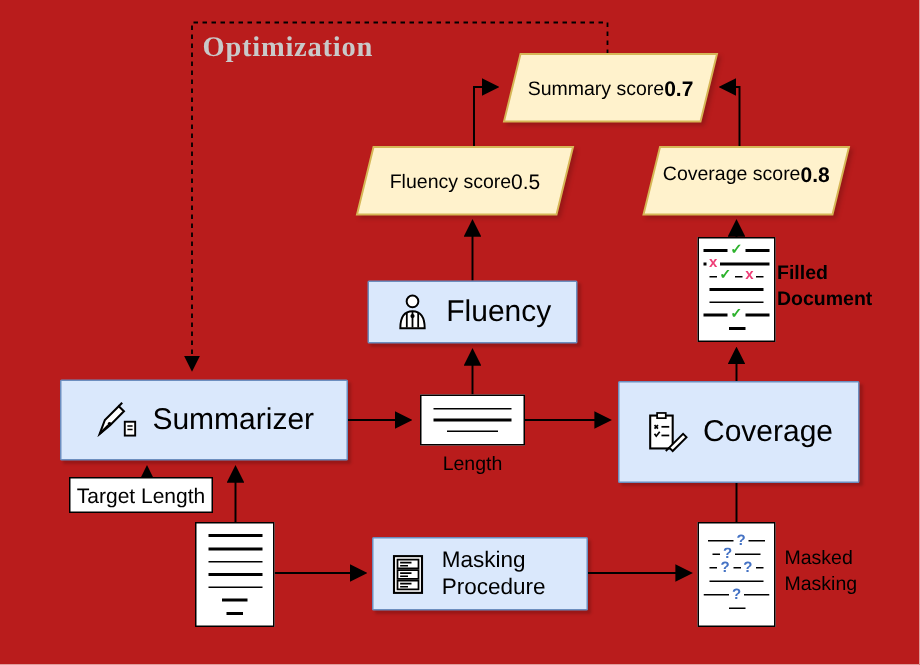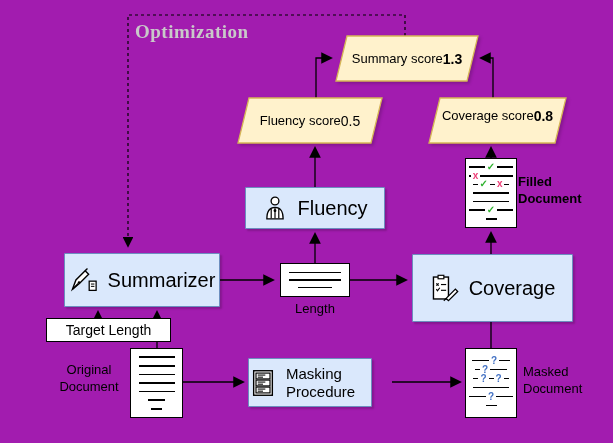--- a/index.html
+++ b/index.html
@@ -1,17 +1,17 @@
 <!DOCTYPE html>
 <html style="--node-fill: #dae8fc; --node-border: #6c8ebf; --score-fill: #fff2cc; --score-border: #d6b656; --check-color: #2db22d; --cross-color: #ee3e77; --question-color: #4472c4; --optimization-color: #c9c9c9;"><head>
 <meta charset="utf-8">
 <style>
   html,body{margin:0;padding:0;background:#fff;}
   #canvas{
-    position:relative;width:613px;height:443px;background:#a21caf;overflow:hidden;
+    position:relative;width:613px;height:443px;background:#b91c1c;overflow:hidden;
     font-family:"Liberation Sans",sans-serif;color:#000;
   }
   #wires{position:absolute;left:0;top:0;width:613px;height:443px;}
 
   
   .node{
     position:absolute;display:flex;align-items:center;justify-content:center;gap:9px;
     background:var(--node-fill);border:1px solid var(--node-border);border-radius:1px;
     box-shadow:2px 2px 2px rgba(0,0,0,0.18);box-sizing:border-box;
   }
@@ -89,21 +89,21 @@
       <polygon points="347,36 478,36 467,81 336,81" fill="#fff2cc" stroke="#d6b656" stroke-width="1.3"></polygon>
       <polygon points="249,98 382,98 371,143 238,143" fill="#fff2cc" stroke="#d6b656" stroke-width="1.3"></polygon>
       <polygon points="440,98 566,98 555,143 429,143" fill="#fff2cc" stroke="#d6b656" stroke-width="1.3"></polygon>
     </g>
   </svg>
 
   <div id="optimization-label" class="flabel" style="left:135px;top:20px;">Optimization</div>
 
   <div class="score-text" style="left:336px;top:38px;width:142px;height:42px;">
     <div>Summary score</div>
-    <div class="val bold">1.3</div>
+    <div class="val bold">0.7</div>
   </div>
   <div class="score-text" style="left:238px;top:100px;width:144px;height:42px;">
     <div>Fluency score</div>
     <div class="val">0.5</div>
   </div>
   <div class="score-text" style="left:429px;top:100px;width:137px;height:32px;">
     <div>Coverage score</div>
     <div class="val bold">0.8</div>
   </div>
 
@@ -112,21 +112,21 @@
       <circle cx="12" cy="5.5" r="3.6" fill="#fff" stroke="#000" stroke-width="1.2"></circle>
       <path d="M4.5,22 Q4.5,11.5 12,11.5 Q19.5,11.5 19.5,22 Z" fill="#fff" stroke="#000" stroke-width="1.2"></path>
       <line x1="8.5" y1="12.5" x2="8.5" y2="21.5" stroke="#000" stroke-width="1.1"></line>
       <line x1="12" y1="11.5" x2="12" y2="21.5" stroke="#000" stroke-width="1.1"></line>
       <line x1="15.5" y1="12.5" x2="15.5" y2="21.5" stroke="#000" stroke-width="1.1"></line>
       <circle cx="12" cy="14.5" r="1.3" fill="#000"></circle>
     </svg>
     <span class="label">Fluency</span>
   </div>
 
-  <div class="node" style="left:40px;top:253px;width:156px;height:54px;margin-left:24px;">
+  <div class="node" style="left:40px;top:253px;width:192px;height:54px;">
     <svg width="30" height="28" viewBox="0 0 26 24">
       <path d="M3,20 L6,12 L14,4 L17,7 L9,15 Z" fill="#fff" stroke="#000" stroke-width="1.2"></path>
       <line x1="3" y1="20" x2="8" y2="15" stroke="#000" stroke-width="1.2"></line>
       <circle cx="8.7" y="0" cy="14.2" r="1.1" fill="#000"></circle>
       <line x1="14" y1="4" x2="16" y2="2" stroke="#000" stroke-width="1.2"></line>
       <rect x="17.5" y="13" width="6" height="8" fill="#fff" stroke="#000" stroke-width="1.1"></rect>
       <line x1="19" y1="15.5" x2="22" y2="15.5" stroke="#000" stroke-width="0.9"></line>
       <line x1="19" y1="17.5" x2="22" y2="17.5" stroke="#000" stroke-width="0.9"></line>
     </svg>
     <span class="label">Summarizer</span>
@@ -139,37 +139,37 @@
       <path d="M5.5,8 l2,2 m0,-2 l-2,2" stroke="#000" stroke-width="1"></path>
       <line x1="9.5" y1="9" x2="14" y2="9" stroke="#000" stroke-width="1"></line>
       <path d="M5.5,13 l1,1.4 l2,-2.6" fill="none" stroke="#000" stroke-width="1"></path>
       <line x1="9.5" y1="14" x2="14" y2="14" stroke="#000" stroke-width="1"></line>
       <path d="M14,21 L22,13 L24,15 L16,23 Z" fill="#fff" stroke="#000" stroke-width="1.1"></path>
       <line x1="12" y1="23" x2="14" y2="21" stroke="#000" stroke-width="1.1"></line>
     </svg>
     <span class="label">Coverage</span>
   </div>
 
-  <div class="node" style="left:248px;top:358px;width:124px;height:49px;">
+  <div class="node" style="left:248px;top:358px;width:144px;height:49px;">
     <svg width="28" height="28" viewBox="0 0 24 24">
       <rect x="4" y="1.5" width="16" height="21" fill="#fff" stroke="#000" stroke-width="1.2"></rect>
       <rect x="6" y="3.5" width="12" height="5" fill="#fff" stroke="#000" stroke-width="1"></rect>
       <line x1="7.5" y1="5.2" x2="14" y2="5.2" stroke="#000" stroke-width="0.9"></line>
       <line x1="7.5" y1="7" x2="12" y2="7" stroke="#000" stroke-width="0.9"></line>
       <rect x="6" y="9.5" width="12" height="5" fill="#fff" stroke="#000" stroke-width="1"></rect>
       <line x1="7.5" y1="11.2" x2="14" y2="11.2" stroke="#000" stroke-width="0.9"></line>
       <line x1="7.5" y1="13" x2="12" y2="13" stroke="#000" stroke-width="0.9"></line>
       <rect x="6" y="15.5" width="12" height="5" fill="#fff" stroke="#000" stroke-width="1"></rect>
       <line x1="7.5" y1="17.2" x2="14" y2="17.2" stroke="#000" stroke-width="0.9"></line>
       <line x1="7.5" y1="19" x2="12" y2="19" stroke="#000" stroke-width="0.9"></line>
     </svg>
     <span class="label small" style="width:88px;">Masking Procedure</span>
   </div>
 
-  <div class="plainbox" style="left:46px;top:318px;width:125px;height:24px;">
+  <div class="plainbox" style="left:46px;top:318px;width:96px;height:24px;">
     <span>Target Length</span>
   </div>
 
   <div class="doc card" style="left:280px;top:263px;width:70px;height:34px;">
       <div class="doc-row">
         <span class="line tok-l"></span>
       </div>
       <div class="doc-row">
         <span class="line tok-l"></span>
       </div>
@@ -195,21 +195,20 @@
       <div class="doc-row">
         <span class="line tok-l"></span>
       </div>
       <div class="doc-row">
         <span class="line tok-m"></span>
       </div>
       <div class="doc-row">
         <span class="line tok-s"></span>
       </div>
     </div>
-  <div class="flabel center" style="left:53px;top:362px;width:72px;">Original Document</div>
 
   <div class="doc" style="left:465px;top:158px;width:52px;height:70px;">
       <div class="doc-row">
         <span class="line tok-m"></span>
         <span class="mark check">✓</span>
         <span class="line tok-m"></span>
       </div>
       <div class="doc-row">
         <span class="line tok-d"></span>
         <span class="mark cross">x</span>
@@ -262,15 +261,15 @@
       </div>
       <div class="doc-row">
         <span class="line tok-m"></span>
         <span class="mark question">?</span>
         <span class="line tok-m"></span>
       </div>
       <div class="doc-row">
         <span class="line tok-s"></span>
       </div>
     </div>
-  <div class="flabel" style="left:523px;top:364px;width:72px;">Masked Document</div>
+  <div class="flabel" style="left:523px;top:364px;width:72px;">Masked Masking</div>
 
 </div>
 
 </body></html>

